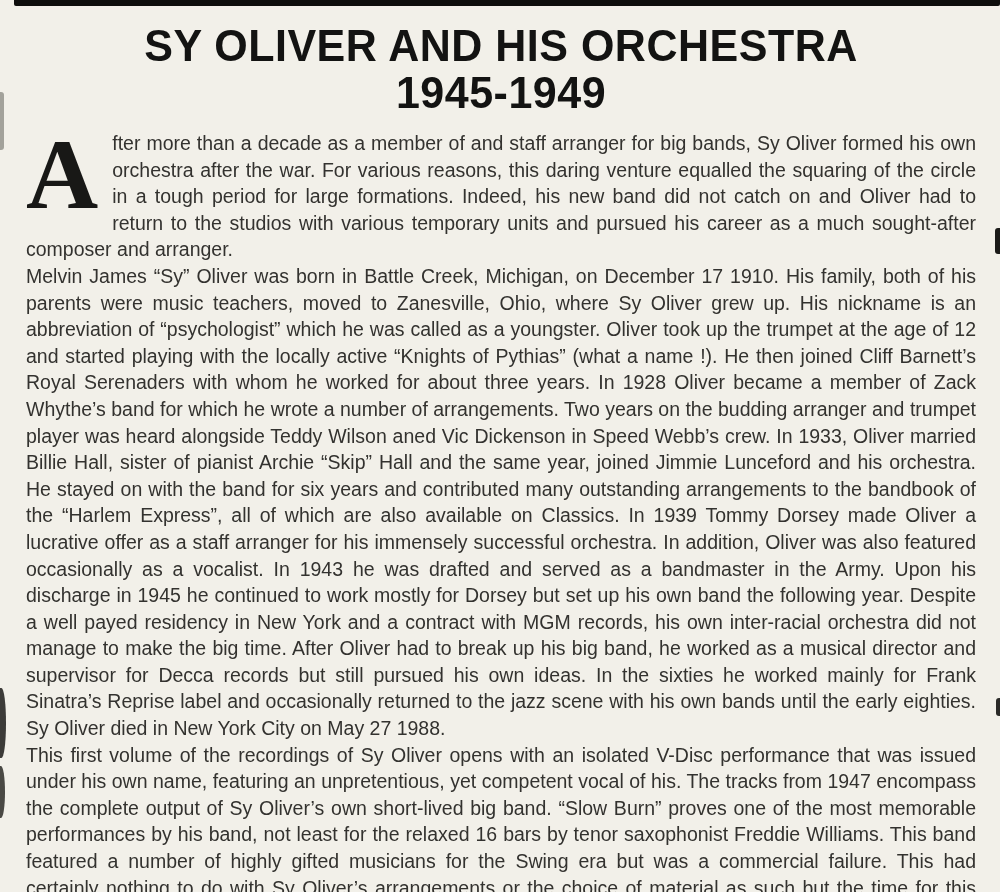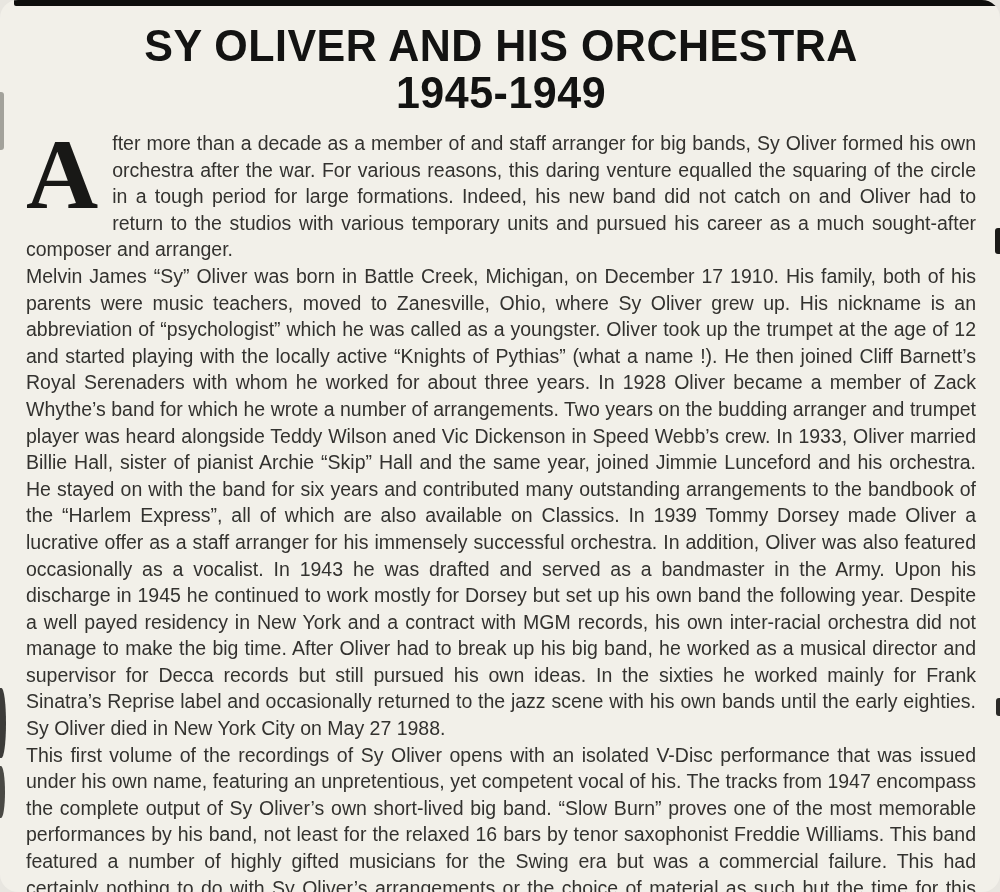--- a/index.html
+++ b/index.html
@@ -9,21 +9,20 @@
     font-family: "Liberation Sans", sans-serif;
   }
   .scan-page {
     position: relative;
     width: 1000px;
     height: 892px;
     margin: 0 auto;
     background: #f2f0e9;
     overflow: hidden;
     color: #32312e;
-    border-radius: 18px;
   }
   
   .artifact { position: absolute; pointer-events: none; }
   .edge-top {
     top: 0; left: 14px; right: 0; height: 6px;
     background: #0e0e0c;
     border-radius: 0 0 2px 2px;
   }
   .edge-left-line {
     top: 92px; left: 0; width: 4px; height: 58px;

